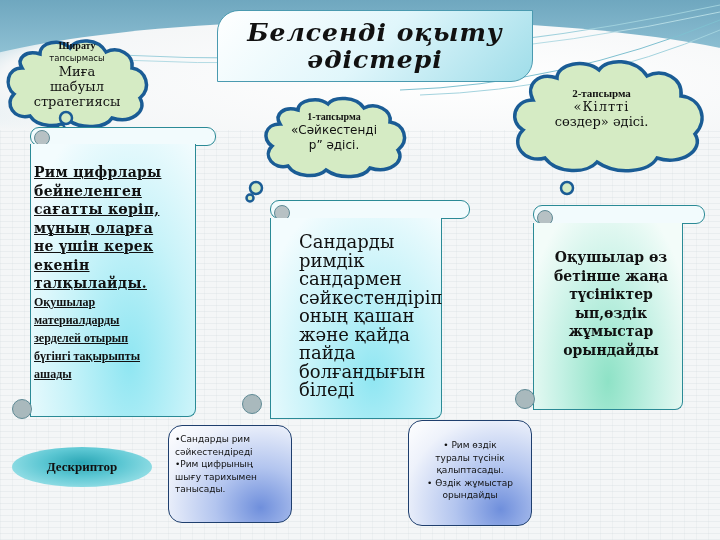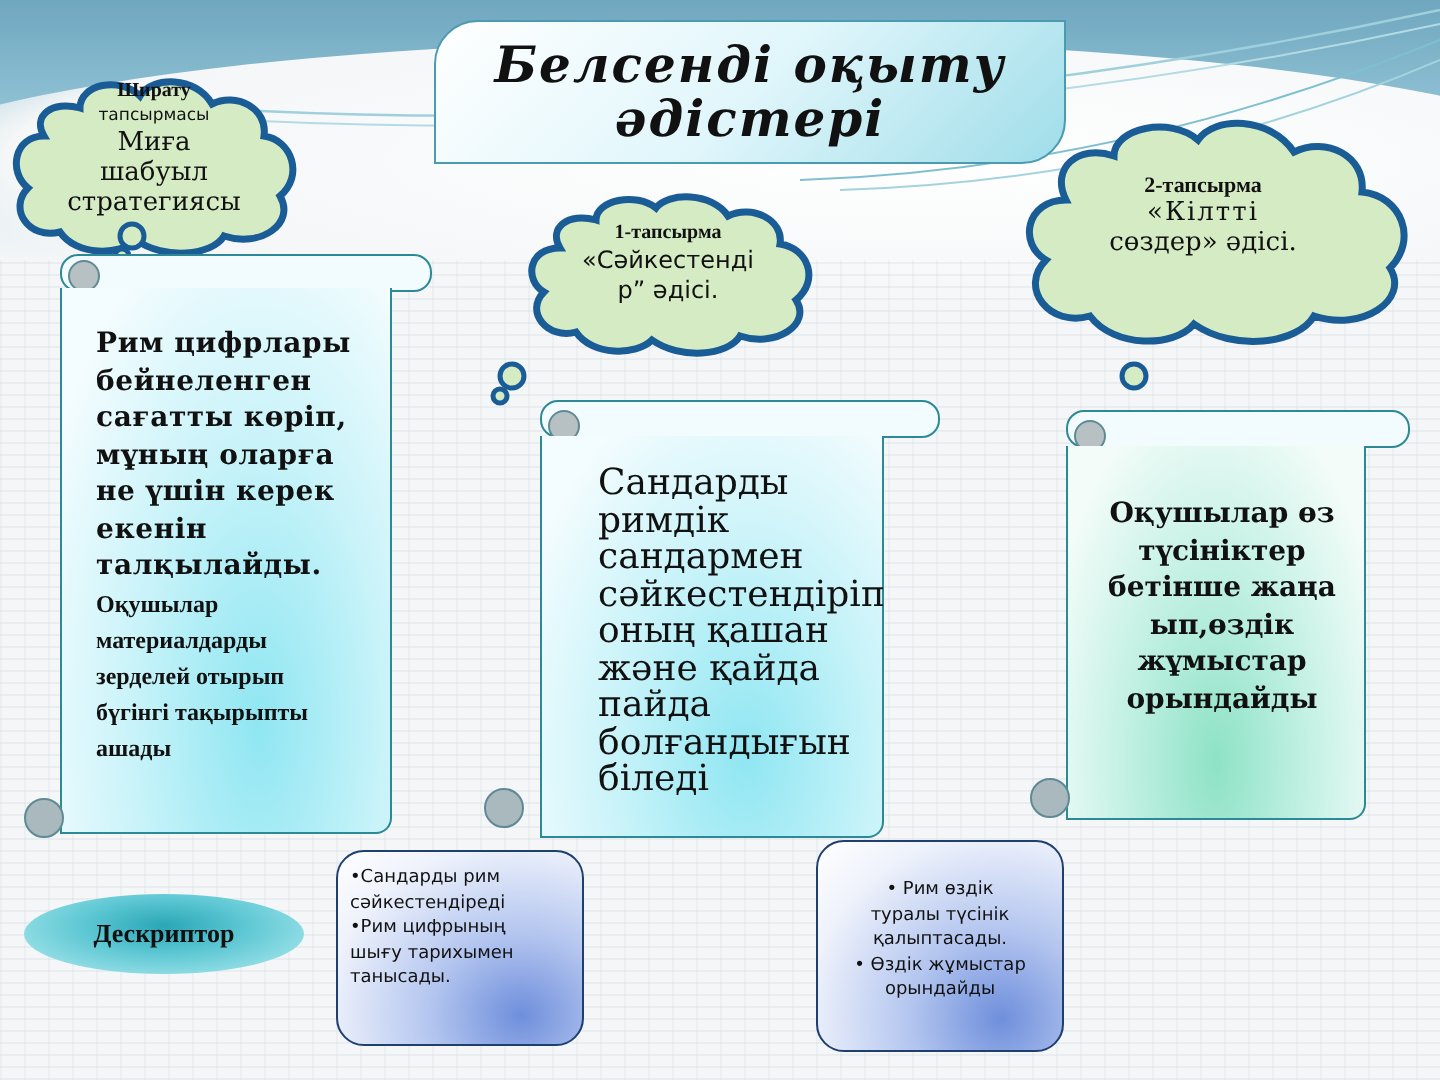--- a/index.html
+++ b/index.html
@@ -154,21 +154,21 @@
 </div>
 <svg style="position:absolute; left:555px; top:178px;" width="30" height="28">
   <circle cx="12" cy="10" r="6" fill="#d5ebc4" stroke="#1a5c95" stroke-width="2.5"></circle>
 </svg>
 
 <div class="scroll" style="left:30px; top:127px; width:186px; height:290px;">
   <div class="scroll-top" style="width:184px;"></div>
   <div class="scroll-curl" style="left:4px; top:3px;"></div>
   <div class="scroll-body blue" style="left:0; top:17px; width:164px; height:272px;"></div>
   <div class="scroll-bottom-curl" style="left:-18px; top:272px;"></div>
-  <div class="scroll-text" style="left:18px; top:36px; width:160px;">
+  <div class="scroll-text" style="left:4px; top:36px; width:160px;text-decoration:underline;">
     <div style="font-weight:bold; font-size:14px; line-height:18.5px; letter-spacing:0.3px;">
       <div>Рим цифрлары</div>
       <div>бейнеленген</div>
       <div>сағатты көріп,</div>
       <div>мұның оларға</div>
       <div>не үшін керек</div>
       <div>екенін</div>
       <div>талқылайды.</div>
     </div>
     <div style="font-family:'Liberation Serif',serif; font-weight:bold; font-size:12px; line-height:18px;">
@@ -199,22 +199,22 @@
   </div>
 </div>
 
 <div class="scroll" style="left:533px; top:205px; width:172px; height:205px;">
   <div class="scroll-top" style="width:170px;"></div>
   <div class="scroll-curl" style="left:4px; top:5px;"></div>
   <div class="scroll-body green" style="left:0; top:18px; width:148px; height:186px;"></div>
   <div class="scroll-bottom-curl" style="left:-18px; top:184px;"></div>
   <div class="scroll-text" style="left:0; top:43px; width:156px; text-align:center; font-size:14px; line-height:18.5px; font-weight:bold;">
     <div>Оқушылар өз</div>
+    <div>бетінше жаңа</div>
     <div>түсініктер</div>
-    <div>бетінше жаңа</div>
     <div>ып,өздік</div>
     <div>жұмыстар</div>
     <div>орындайды</div>
   </div>
 </div>
 
 <div class="descr">Дескриптор</div>
 
 <div class="descr-box" style="left:168px; top:425px; width:124px; height:98px; padding:7px 0 0 6px;">
   <div>•Сандарды рим</div>

